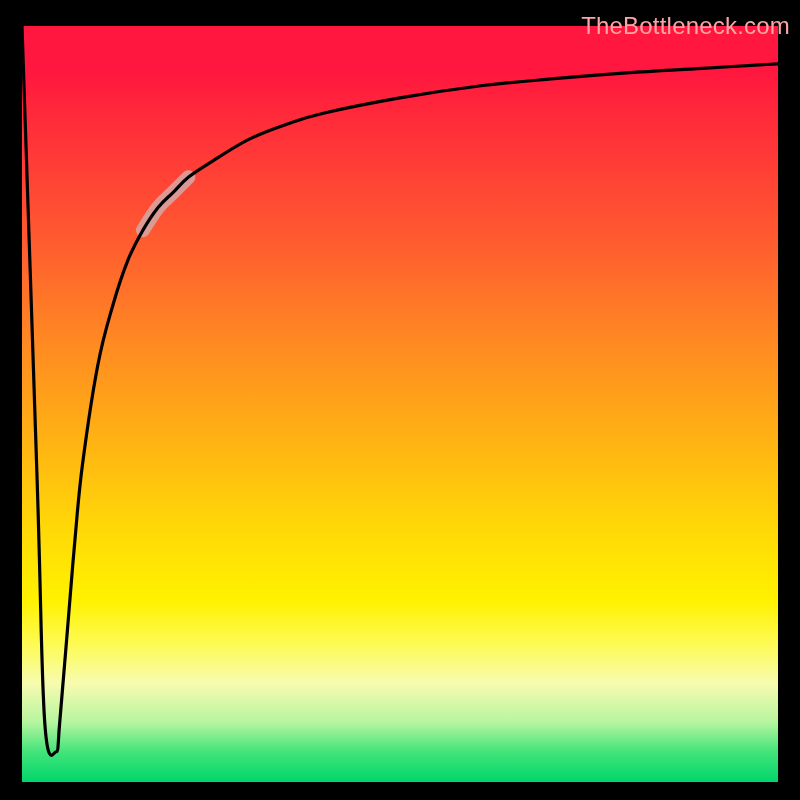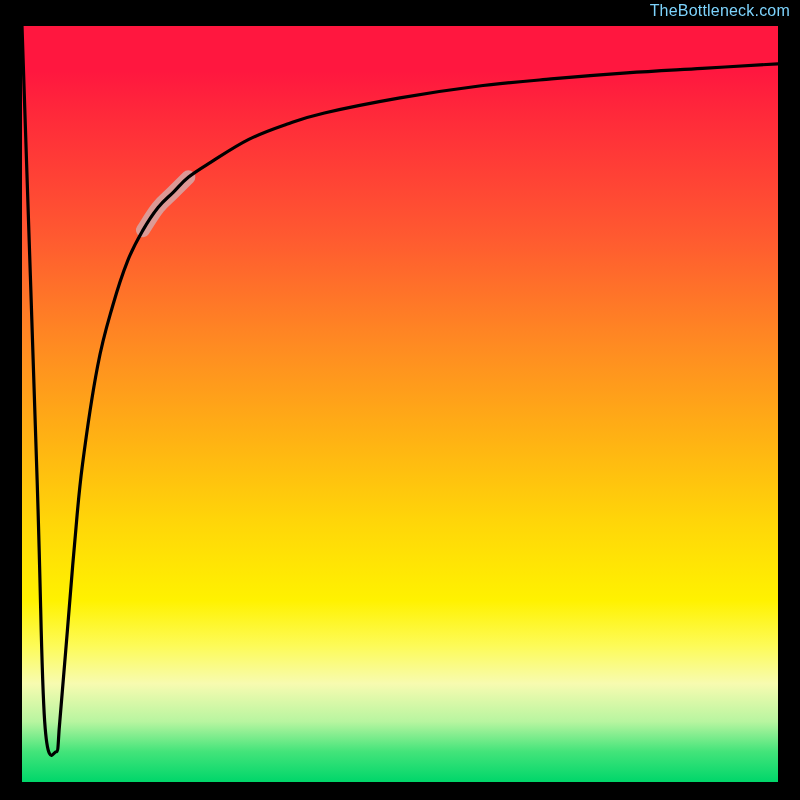--- a/index.html
+++ b/index.html
@@ -12,24 +12,24 @@
     overflow: hidden;
   }
   .frame {
     position: relative;
     width: 800px;
     height: 800px;
     background: #000;
   }
   .watermark {
     position: absolute;
-    top: 2px;
+    top: 12px;
     right: 10px;
-    color: #7dd3fc;
-    font-size: 16px;
+    color: #fca5a5;
+    font-size: 24px;
     font-weight: 500;
     letter-spacing: 0.2px;
     z-index: 20;
   }
   .plot-window {
     position: absolute;
     left: 22px;
     top: 26px;
     width: 756px;
     height: 756px;

